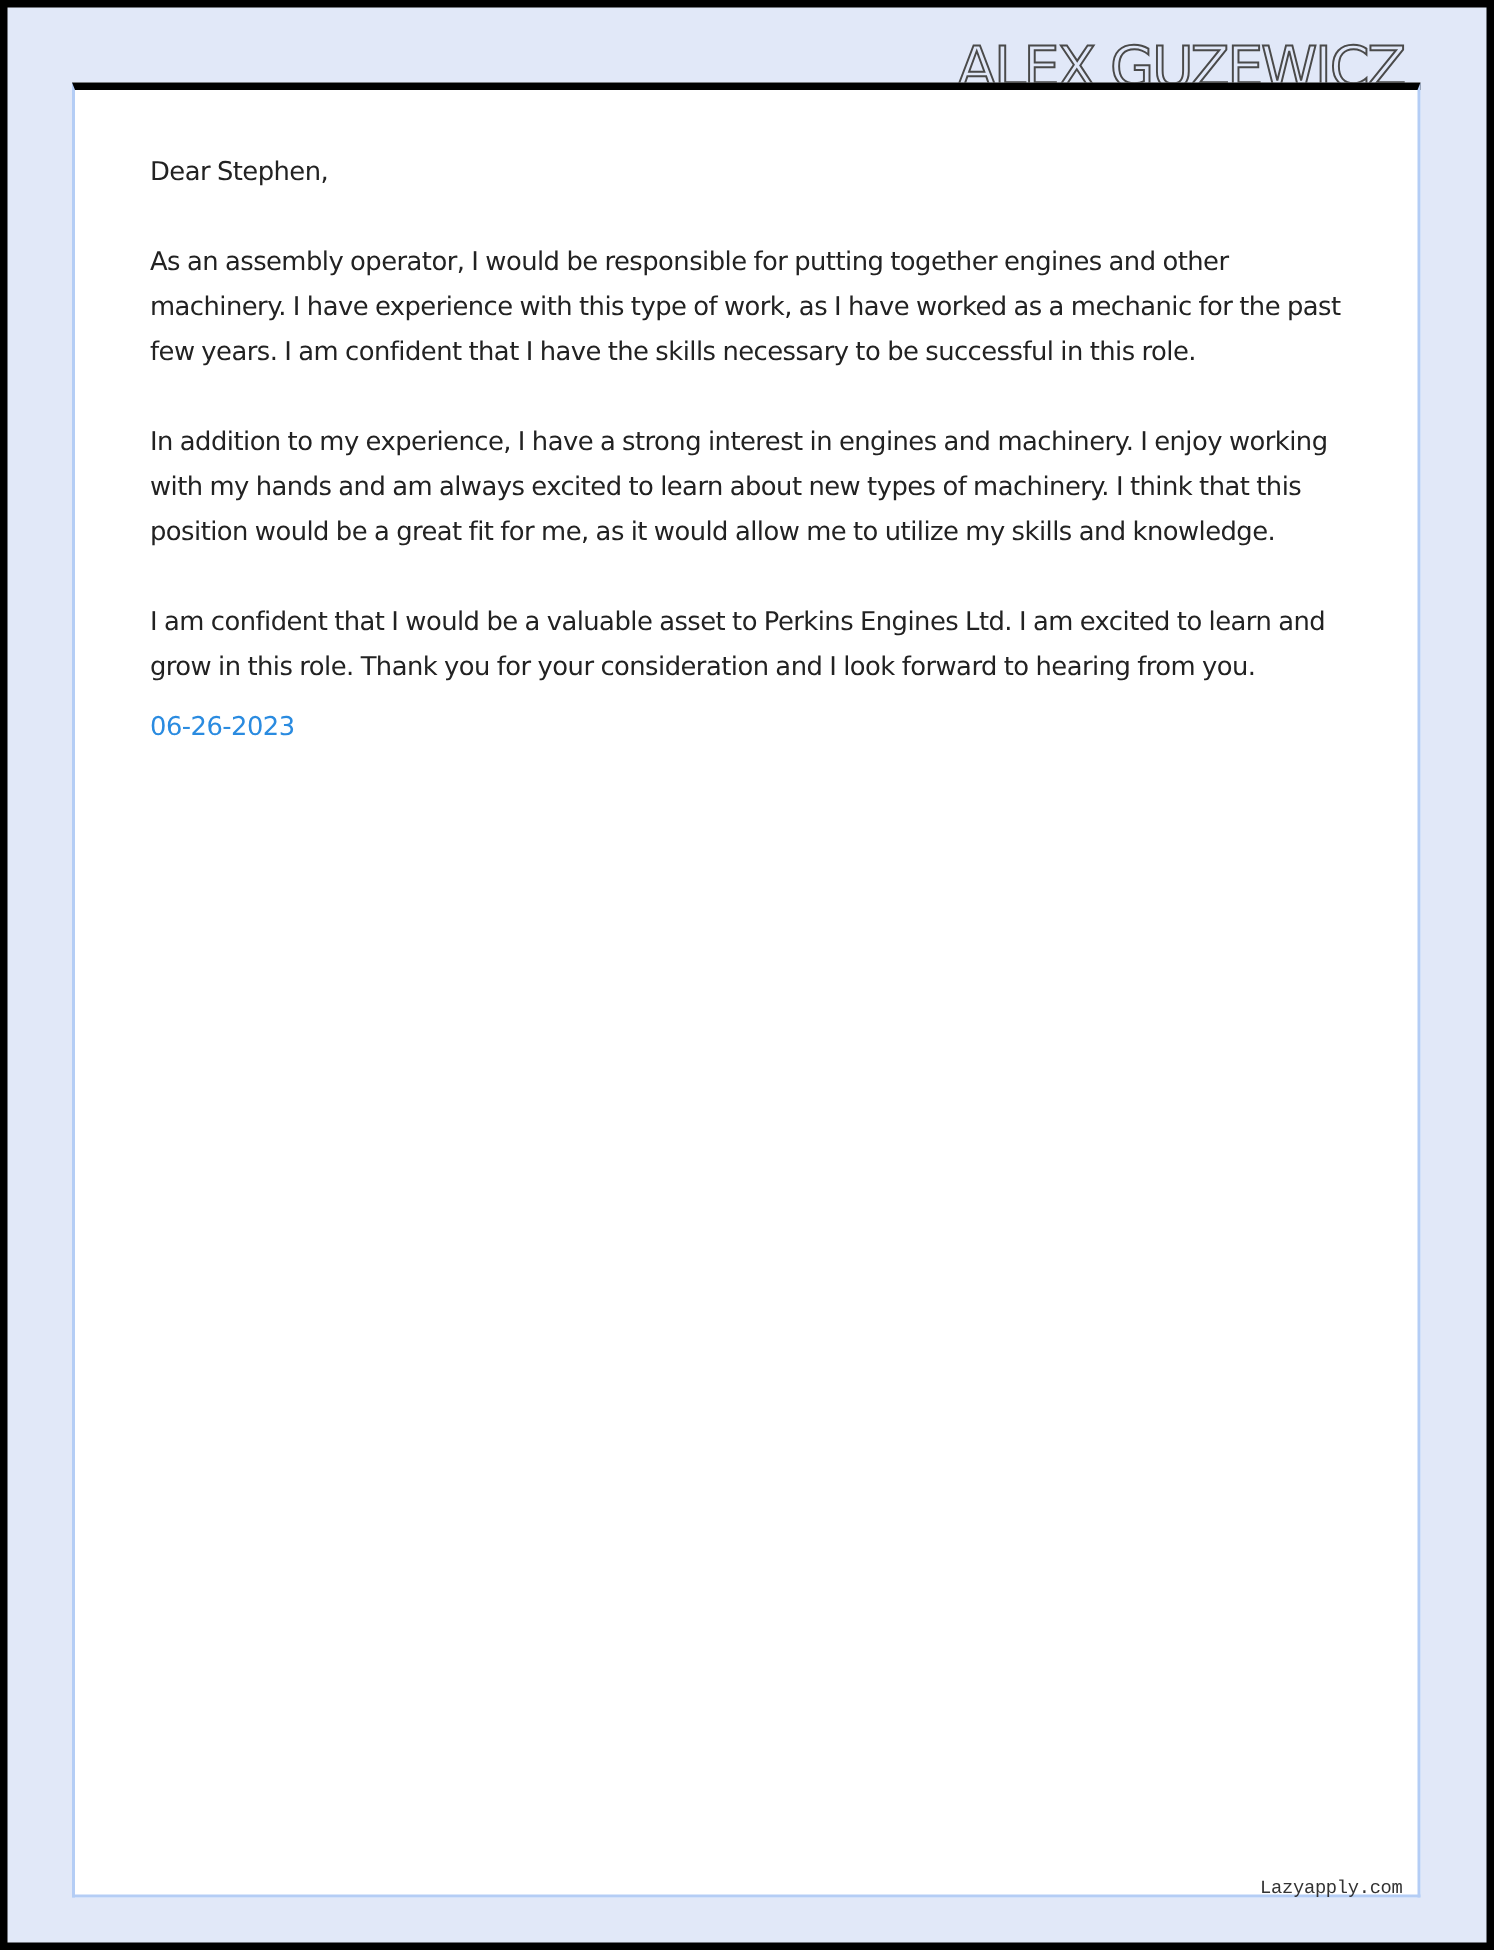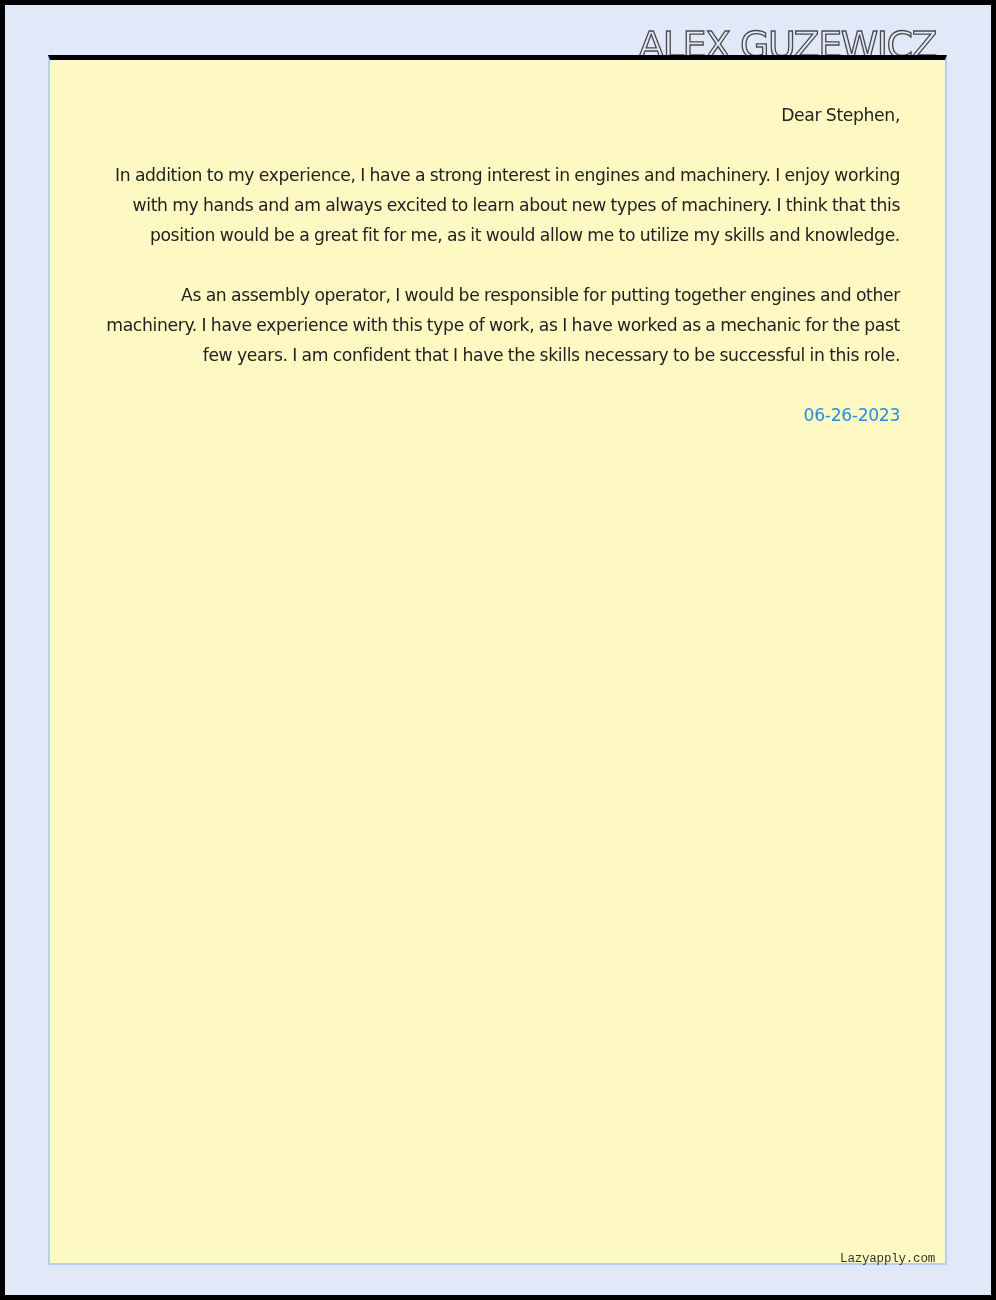--- a/index.html
+++ b/index.html
@@ -35,26 +35,25 @@
       color: #e1e8f8;
       -webkit-text-stroke: 1.3px #4a4a4a;
       white-space: nowrap;
     }
     .page {
       position: absolute;
       left: 43px;
       top: 50px;
       width: 895px;
       height: 1203px;
-      background: #fef9c3;
+      background: #ffffff;
       border-top: 5px solid #000000;
       border-left: 2px solid #b4cdf5;
       border-right: 2px solid #b4cdf5;
       border-bottom: 2px solid #b4cdf5;
-      text-align: right;
     }
     .letter-body {
       position: absolute;
       left: 50px;
       top: 40px;
       width: 800px;
       font-family: "DejaVu Sans", sans-serif;
       font-size: 17.2px;
       line-height: 30px;
       color: #222222;
@@ -84,20 +83,21 @@
   </style>
 </head>
 <body>
 
 <div class="frame">
   <h1 class="name-heading">ALEX GUZEWICZ</h1>
 
   <div class="page">
     <div class="letter-body">
       <p>Dear Stephen,</p>
+      <p>As an assembly operator, I would be responsible for putting together engines and other machinery. I have experience with this type of work, as I have worked as a mechanic for the past few years. I am confident that I have the skills necessary to be successful in this role.</p>
       <p>In addition to my experience, I have a strong interest in engines and machinery. I enjoy working with my hands and am always excited to learn about new types of machinery. I think that this position would be a great fit for me, as it would allow me to utilize my skills and knowledge.</p>
-      <p>As an assembly operator, I would be responsible for putting together engines and other machinery. I have experience with this type of work, as I have worked as a mechanic for the past few years. I am confident that I have the skills necessary to be successful in this role.</p>
+      <p class="last-para">I am confident that I would be a valuable asset to Perkins Engines Ltd. I am excited to learn and grow in this role. Thank you for your consideration and I look forward to hearing from you.</p>
       <div class="letter-date">06-26-2023</div>
     </div>
 
     <div class="footer-brand">Lazyapply.com</div>
   </div>
 </div>
 
 </body></html>

